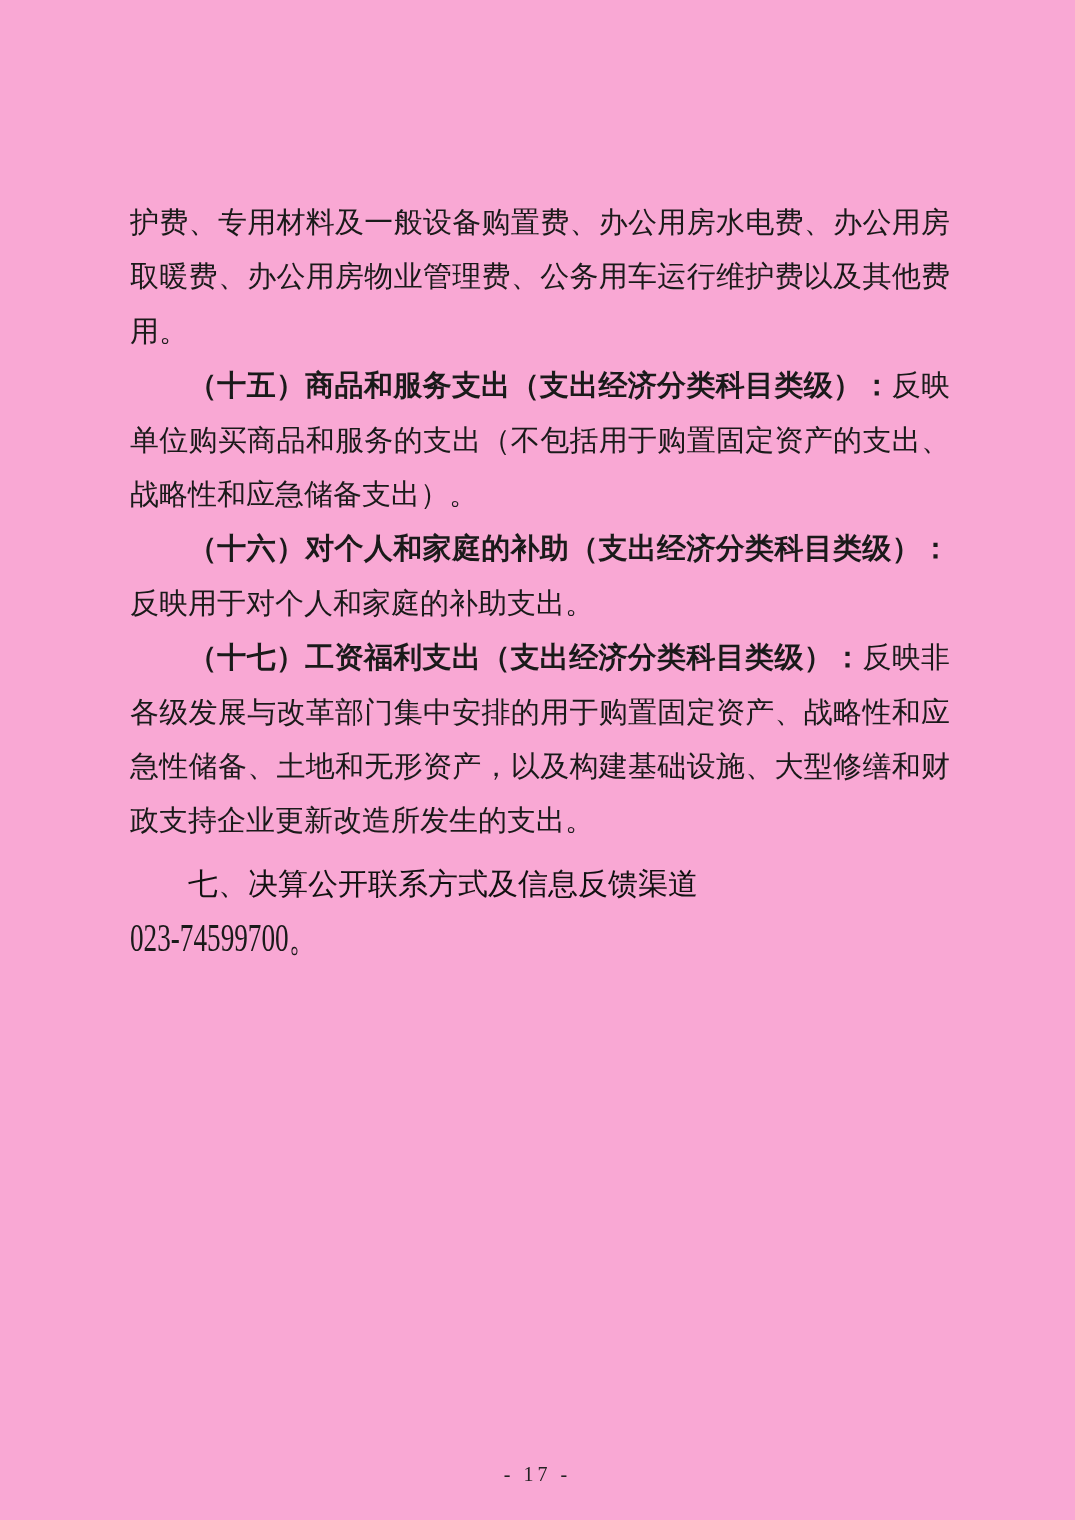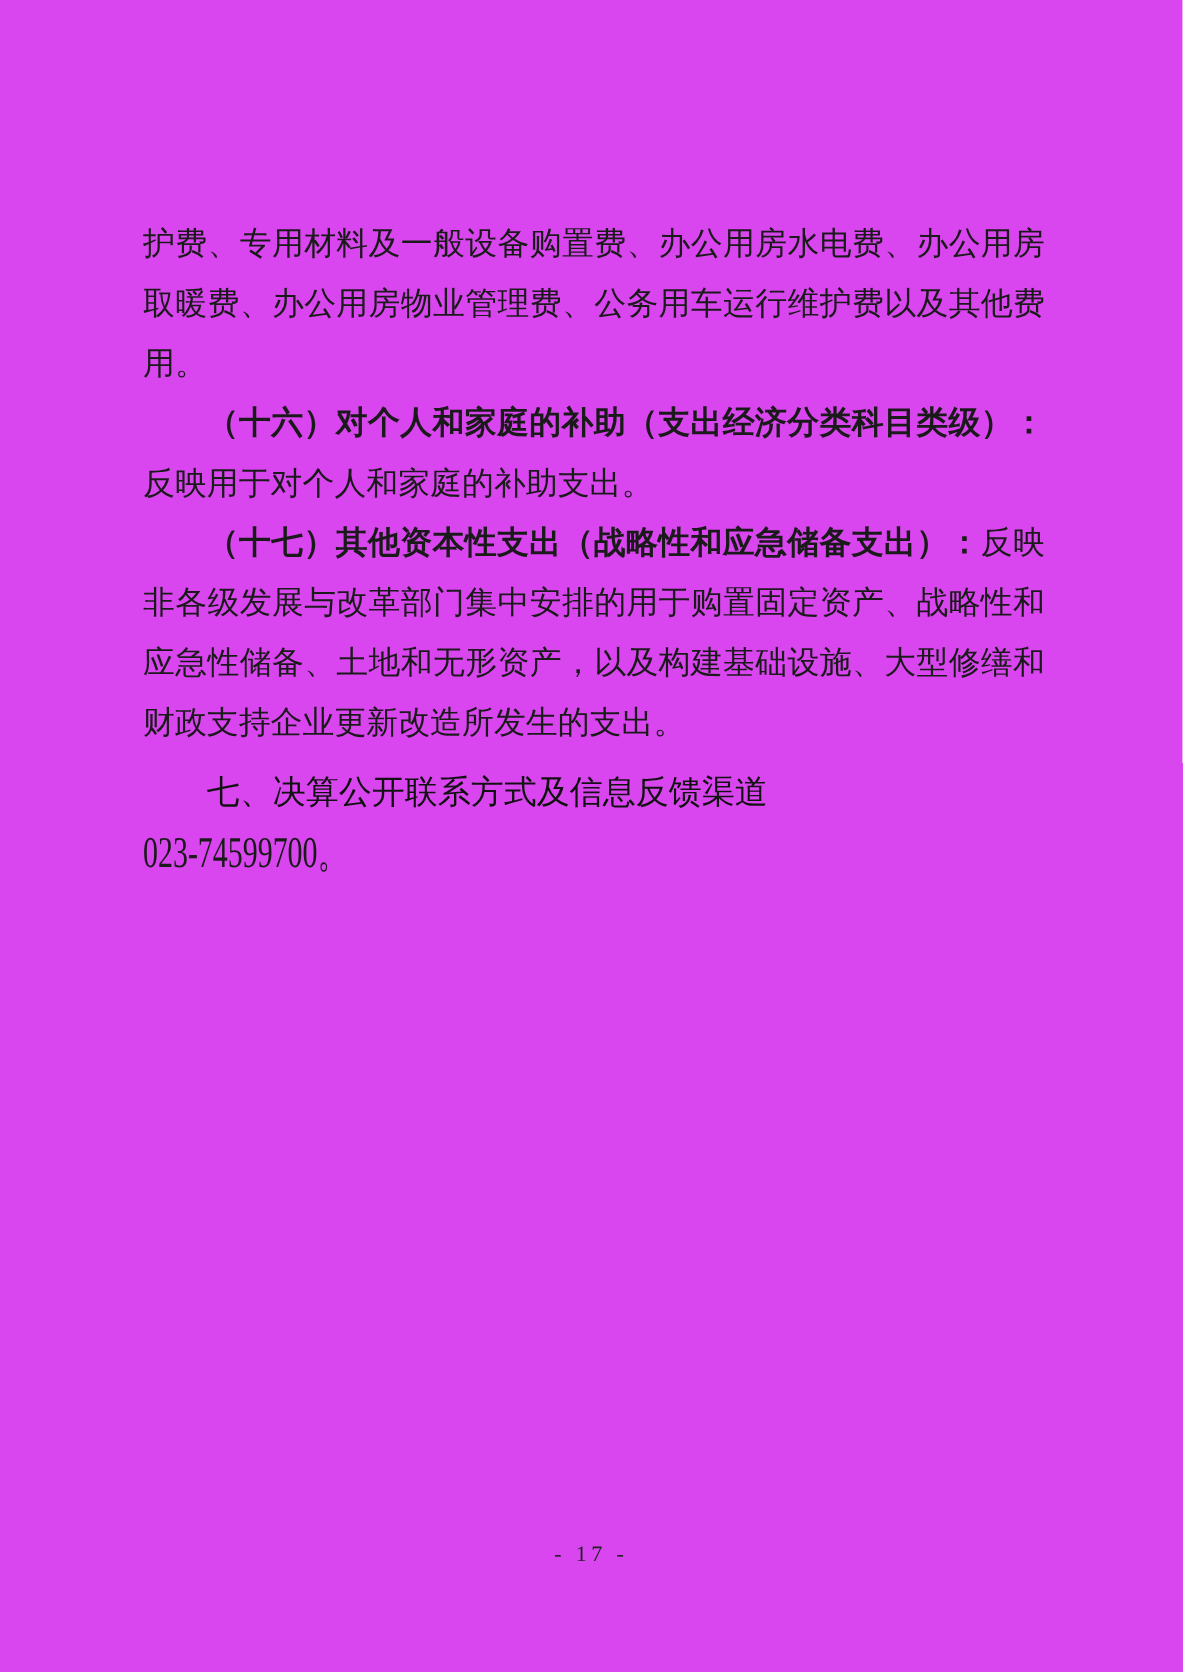--- a/index.html
+++ b/index.html
@@ -4,21 +4,21 @@
 <style>
   html, body {
     margin: 0;
     padding: 0;
     background: #ffffff;
   }
   .page {
     position: relative;
     width: 1075px;
     height: 1520px;
-    background: #d946ef;
+    background: #f9a8d4;
     overflow: hidden;
     font-family: "Liberation Serif", "DejaVu Serif", serif;
     color: #1a1a1a;
   }
   .content {
     position: absolute;
     left: 130px;
     top: 195px;
     width: 820px;
   }
@@ -68,39 +68,40 @@
     font-size: 40px;
     line-height: 54.4px;
     transform: scaleX(0.68);
     transform-origin: 0 50%;
     letter-spacing: 0;
   }
   .page-footer {
     position: absolute;
     left: 0;
     right: 0;
-    top: 1402px;
+    top: 1463px;
     text-align: center;
   }
   .page-number {
     font-size: 20px;
     letter-spacing: 4px;
     color: #222222;
   }
 </style>
 </head>
 <body>
 
 <div class="page">
   <div class="content">
 
     <div>
         <p class="body-para"><span class="seg-regular">护费、专用材料及一般设备购置费、办公用房水电费、办公用房取暖费、办公用房物业管理费、公务用车运行维护费以及其他费用。</span></p>
+        <p class="body-para indent"><span class="seg-bold">（十五）商品和服务支出（支出经济分类科目类级）：</span><span class="seg-regular">反映单位购买商品和服务的支出（不包括用于购置固定资产的支出、战略性和应急储备支出）。</span></p>
         <p class="body-para indent"><span class="seg-bold">（十六）对个人和家庭的补助（支出经济分类科目类级）：</span><span class="seg-regular">反映用于对个人和家庭的补助支出。</span></p>
-        <p class="body-para indent"><span class="seg-bold">（十七）其他资本性支出（战略性和应急储备支出）：</span><span class="seg-regular">反映非各级发展与改革部门集中安排的用于购置固定资产、战略性和应急性储备、土地和无形资产，以及构建基础设施、大型修缮和财政支持企业更新改造所发生的支出。</span></p>
+        <p class="body-para indent"><span class="seg-bold">（十七）工资福利支出（支出经济分类科目类级）：</span><span class="seg-regular">反映非各级发展与改革部门集中安排的用于购置固定资产、战略性和应急性储备、土地和无形资产，以及构建基础设施、大型修缮和财政支持企业更新改造所发生的支出。</span></p>
       </div>
 
     <h2 class="section-heading">七、决算公开联系方式及信息反馈渠道</h2>
 
 
     <p class="contact-line2">
       <span class="phone">023-74599700。</span>
     </p>
 
   </div>

